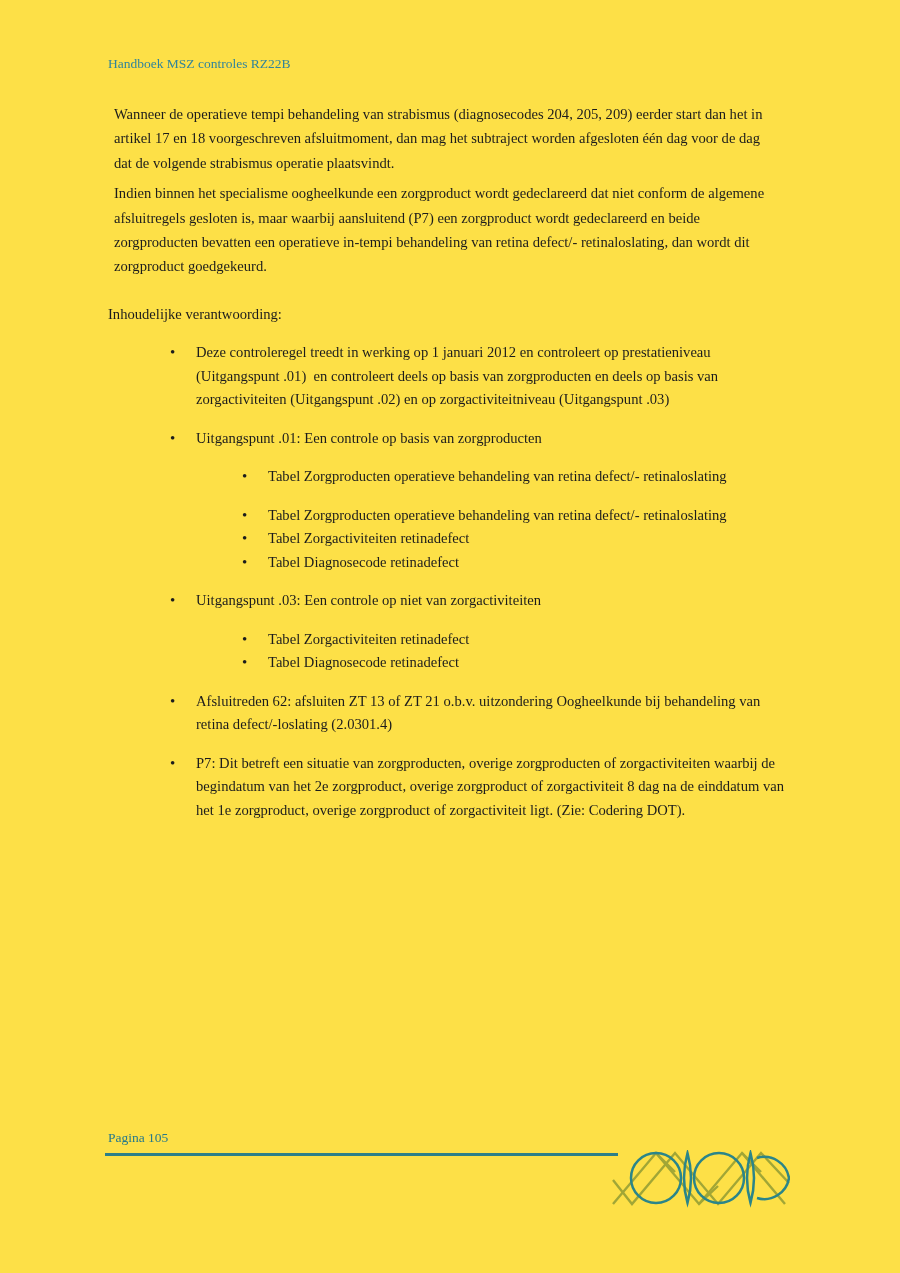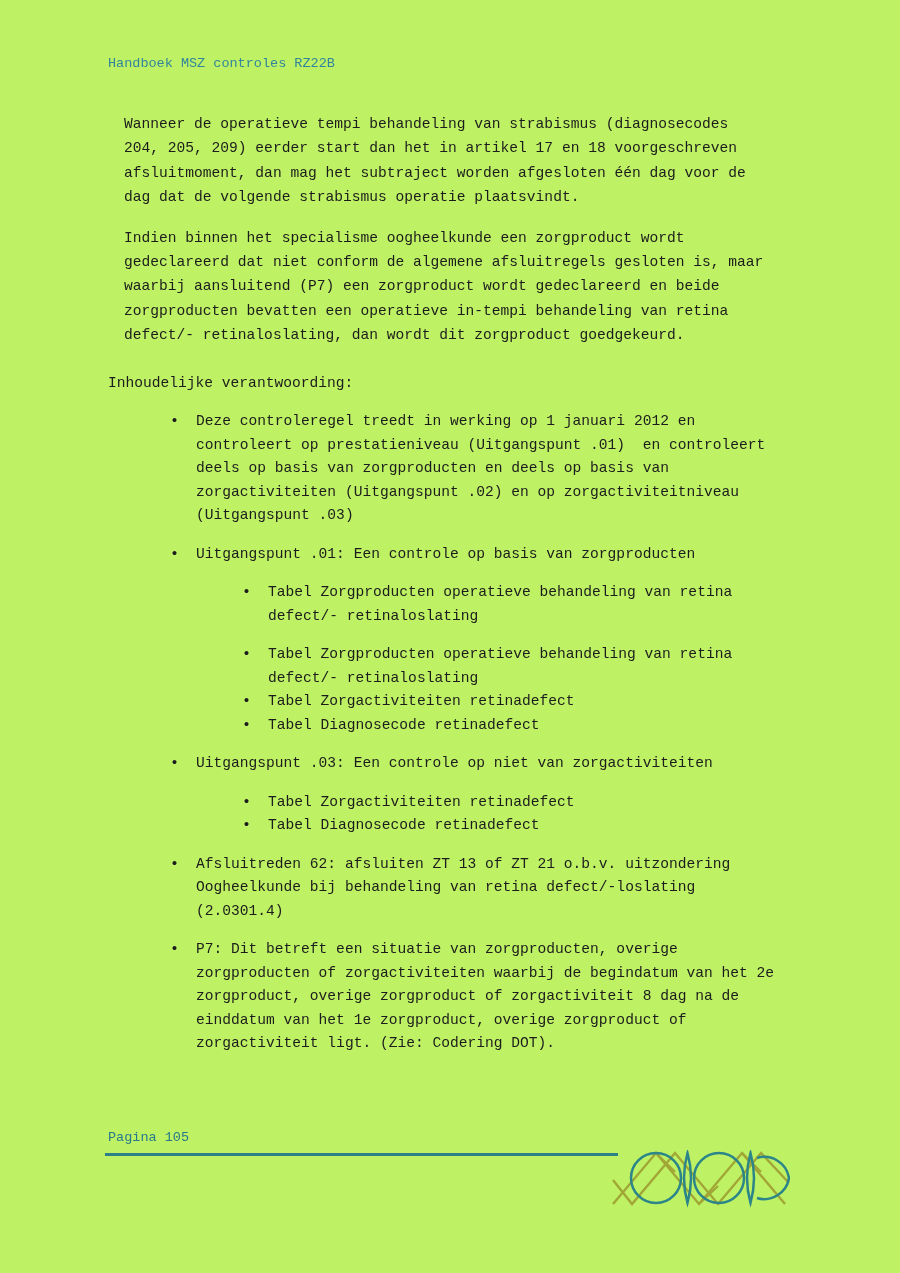--- a/index.html
+++ b/index.html
@@ -1,34 +1,34 @@
 <!DOCTYPE html>
 <html><head>
 <meta charset="utf-8">
 <style>
   html, body { margin:0; padding:0; background:#e9e9e9; }
   .page {
     position:relative;
     width:900px; height:1273px;
     margin:0 auto;
-    background:#bef264;
-    font-family:Liberation Mono, monospace;
+    background:#fde047;
+    font-family:Liberation Serif, serif;
     color:#1c1c1c;
     overflow:hidden;
   }
   .doc-header {
     position:absolute; top:55px; left:108px;
     font-size:13.5px; line-height:18px;
     color:#31849b;
   }
   .flow {
     position:absolute; top:96px; left:108px; width:676px;
   }
   p.body {
-    margin:16px; font-size:14.6px; line-height:24.4px;
+    margin:6px; font-size:14.6px; line-height:24.4px;
   }
   h1.section {
     margin:17px 0 6px 0;
     font-size:19.5px; line-height:27px;
     font-weight:bold; color:#101010;
   }
   p.label {
     margin:23px 0 0 0;
   }
   ul.blist {

